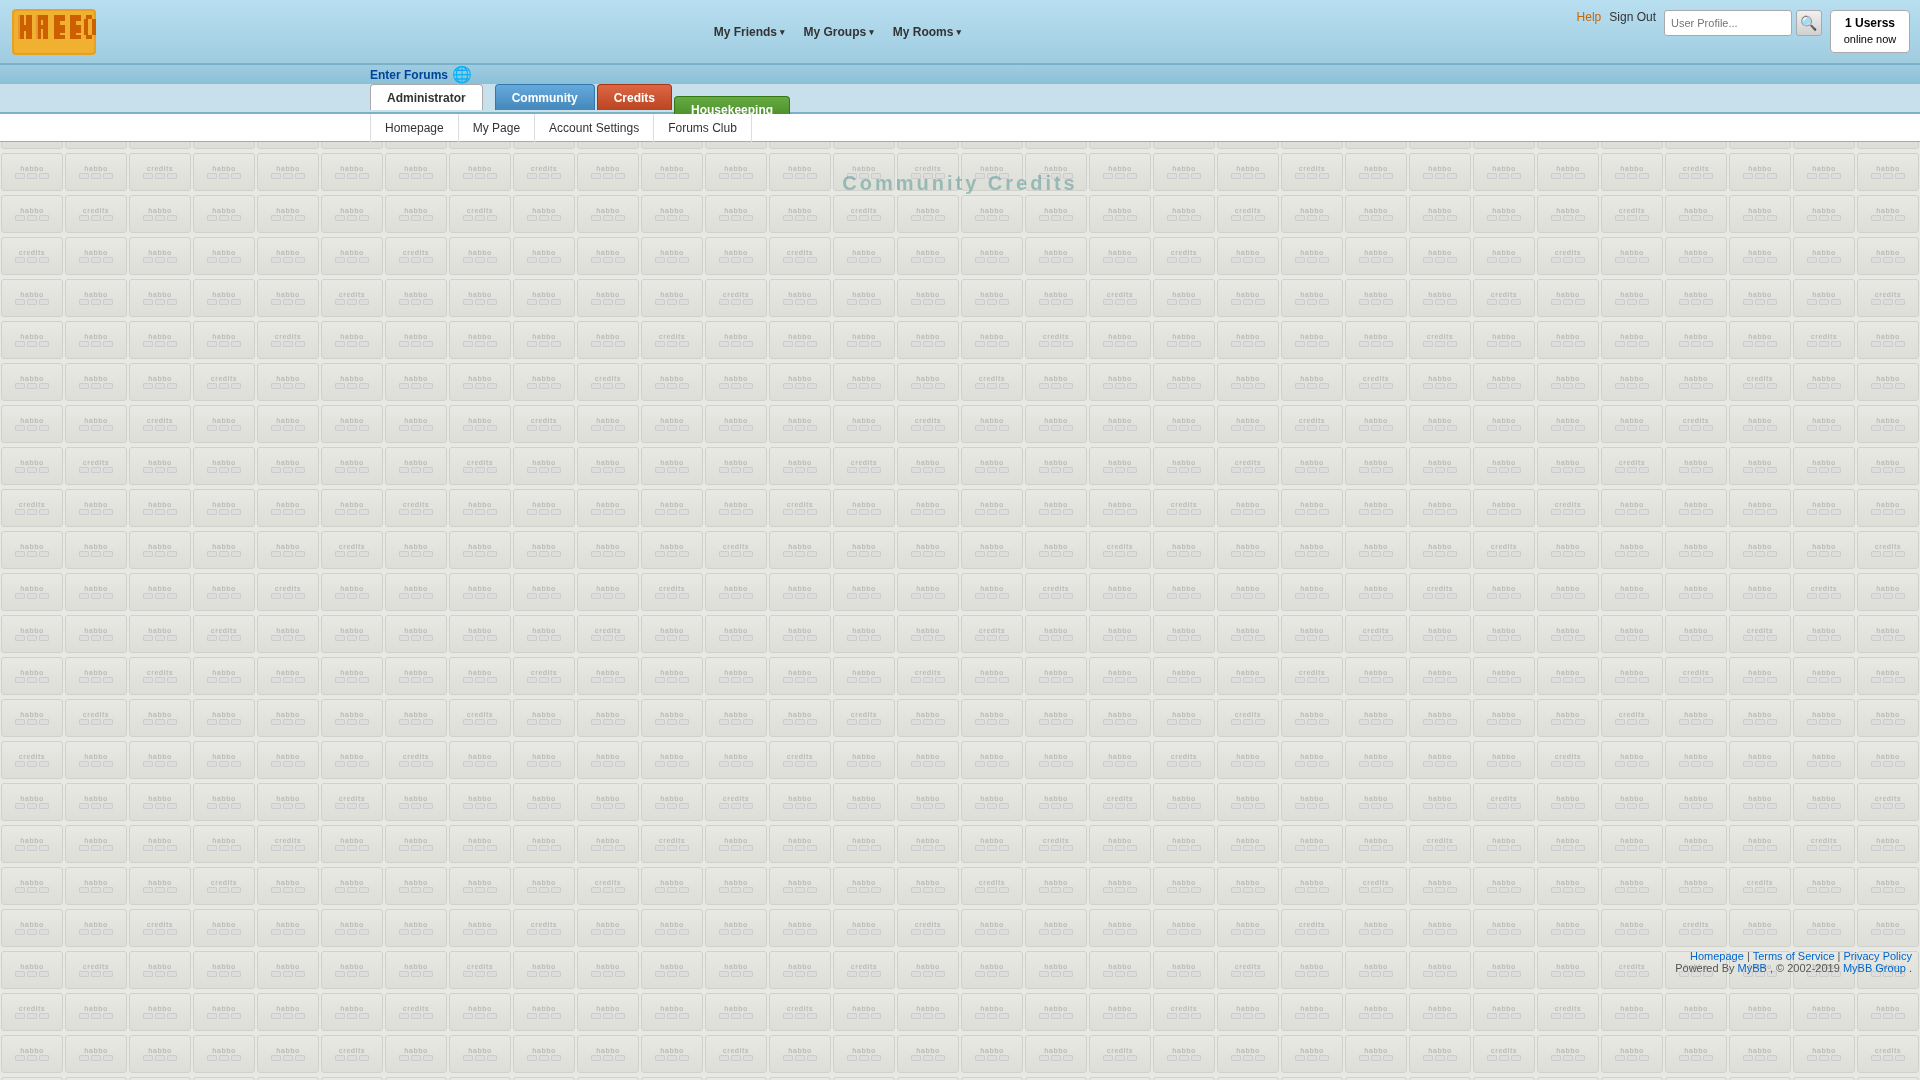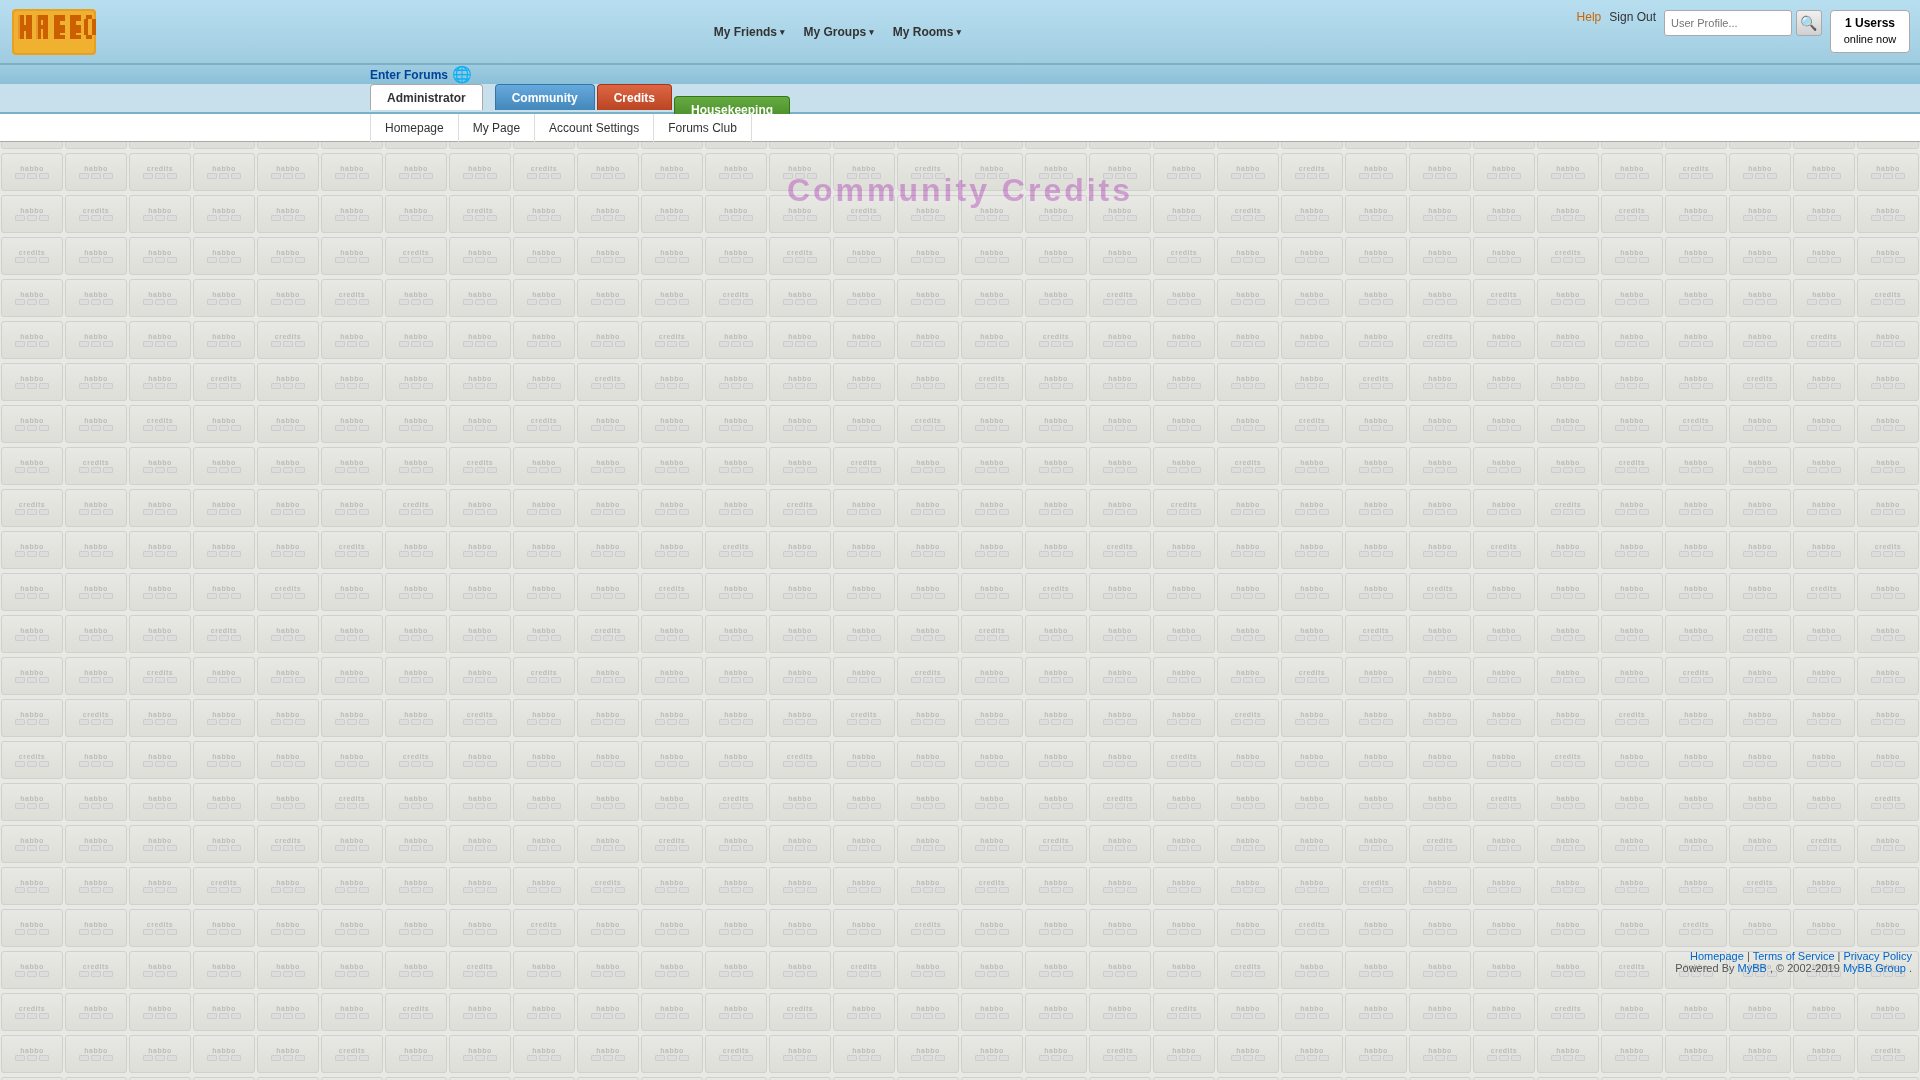--- a/index.html
+++ b/index.html
@@ -6019,21 +6019,21 @@
     <span>Account Settings</span>
   </div>
   <div class="sub-nav-item">
     <span>Forums Club</span>
   </div>
 </div>
 
 <div class="main-content">
 
   <div style="position:relative;z-index:10;text-align:center;margin-top:10px;opacity:0.35;">
-    <span style="font-size:32px;font-weight:bold;color:#a21caf;letter-spacing:3px;">Community Credits</span>
+    <span style="font-size:20px;font-weight:bold;color:#0f766e;letter-spacing:3px;">Community Credits</span>
   </div>
 </div>
 
 <div class="footer">
   <div>
     <a>Homepage</a>
     <span> | </span>
     <a>Terms of Service</a>
     <span> | </span>
     <a>Privacy Policy</a>

